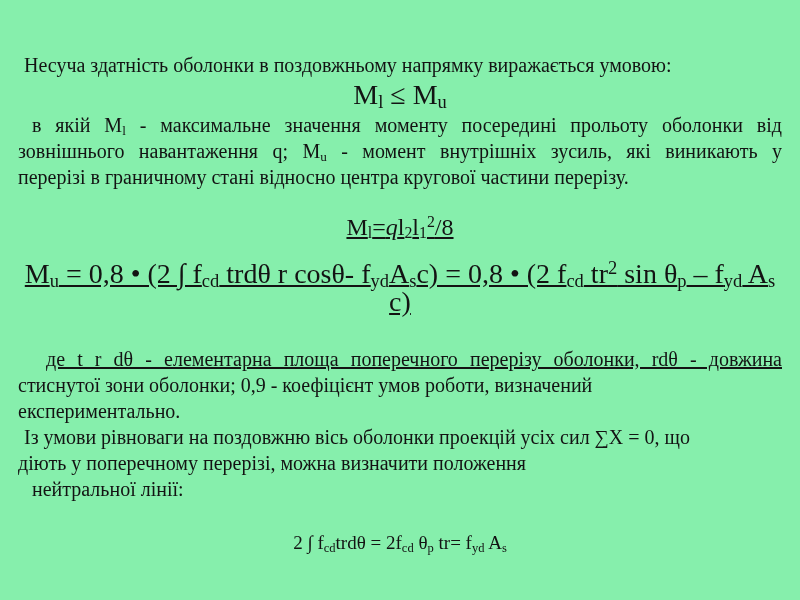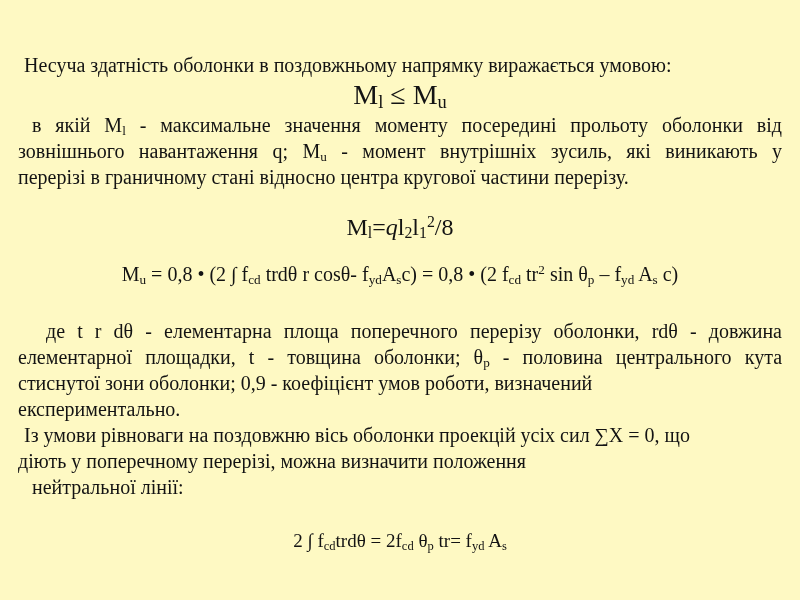--- a/index.html
+++ b/index.html
@@ -1,41 +1,41 @@
 <!DOCTYPE html>
 <html><head>
 <meta charset="utf-8">
 <style>
   html,body{margin:0;padding:0;background:#ffffff;}
   .slide{
     position:relative;
     width:800px;height:600px;
     box-sizing:border-box;
-    background:#fef9c3;
+    background:#86efac;
     color:#131313;
     font-family:"Liberation Serif","DejaVu Serif",serif;
     font-size:20px;
     line-height:26px;
     padding:52px 18px 0 18px;
     overflow:hidden;
   }
   .line{white-space:normal;}
   .l-left{text-align:left;}
   .l-center{text-align:center;}
   .l-just{text-align:justify;text-align-last:justify;}
   .ind-sm{padding-left:6px;}
   .ind-md{padding-left:14px;}
   .ind-lg{padding-left:28px;}
   .fs-cond{font-size:28px;line-height:34px;}
   .fs-fml{font-size:24px;line-height:30px;}
-  .fs-fmu{font-size:20px;line-height:28px;}
+  .fs-fmu{font-size:28px;line-height:28px;text-decoration:underline;}
   .fs-fna{font-size:19px;line-height:30px;}
-  .mt-fml{margin-top:22px;}
+  .mt-fml{margin-top:22px;text-decoration:underline;}
   .mt-fmu{margin-top:18px;}
-  .mt-para{margin-top:30px;}
+  .mt-para{margin-top:30px;text-decoration:underline;}
   .mt-fna{margin-top:26px;}
   .sub{font-size:66%;vertical-align:-0.22em;line-height:0;}
   .sup{font-size:66%;vertical-align:0.5em;line-height:0;}
   .it{font-style:italic;}
 </style>
 </head>
 <body>
 
 <div class="slide">
 
@@ -48,21 +48,20 @@
   <div class="line l-just"><span>зовнішнього навантаження q; M</span><span class="sub">u</span><span> - момент внутрішніх зусиль, які виникають у</span></div>
 
   <div class="line l-left"><span>перерізі в граничному стані відносно центра кругової частини перерізу.</span></div>
 
   <div class="line l-center fs-fml mt-fml"><span>M</span><span class="sub">l</span><span>=</span><span class="it">q</span><span>l</span><span class="sub">2</span><span>l</span><span class="sub">1</span><span class="sup">2</span><span>/8</span></div>
 
   <div class="line l-center fs-fmu mt-fmu"><span>M</span><span class="sub">u</span><span> = 0,8 • (2 ∫ f</span><span class="sub">cd</span><span> trdθ r cosθ- f</span><span class="sub">yd</span><span>A</span><span class="sub">s</span><span>c) = 0,8 • (2 f</span><span class="sub">cd</span><span> tr</span><span class="sup">2</span><span> sin θ</span><span class="sub">p</span><span> – f</span><span class="sub">yd</span><span> A</span><span class="sub">s</span><span> c)</span></div>
 
   <div class="line l-just ind-lg mt-para"><span>де t r dθ - елементарна площа поперечного перерізу оболонки, rdθ  - довжина</span></div>
 
-  <div class="line l-just"><span>елементарної площадки, t - товщина оболонки; θ</span><span class="sub">p</span><span> - половина центрального кута</span></div>
 
   <div class="line l-left"><span>стиснутої зони оболонки; 0,9 - коефіцієнт умов роботи, визначений</span></div>
 
   <div class="line l-left"><span>експериментально.</span></div>
 
   <div class="line l-left ind-sm"><span>Із умови рівноваги на поздовжню вісь оболонки проекцій усіх сил  ∑X = 0, що</span></div>
 
   <div class="line l-left"><span>діють у поперечному перерізі, можна визначити положення</span></div>
 
   <div class="line l-left ind-md"><span>нейтральної лінії:</span></div>

